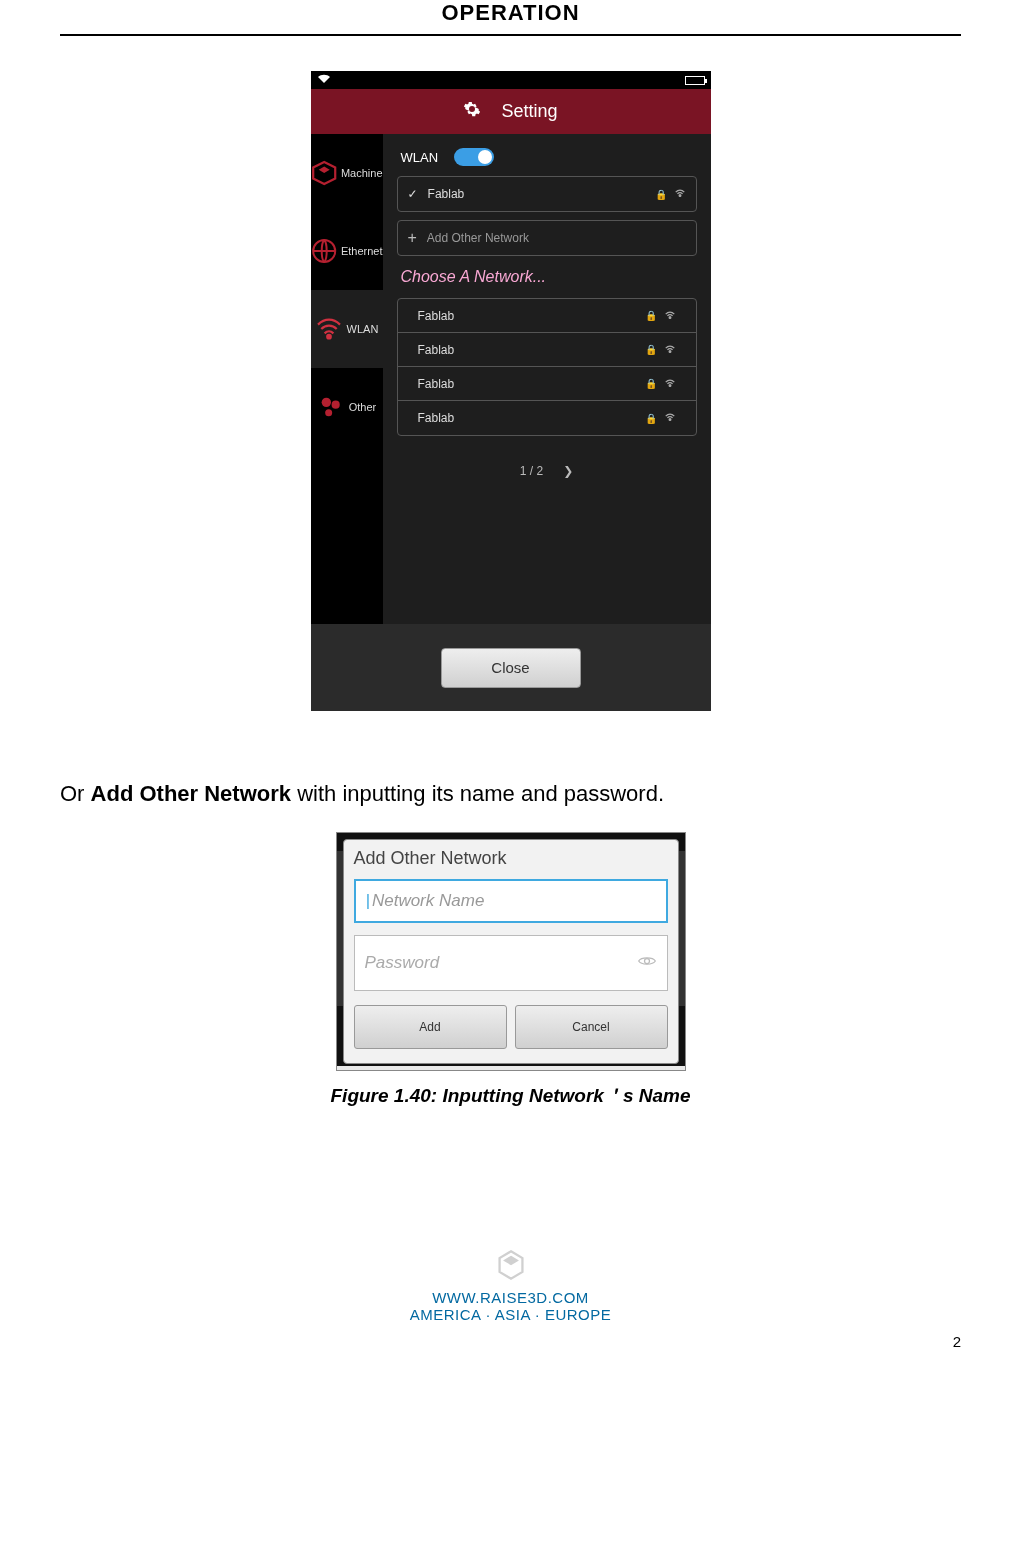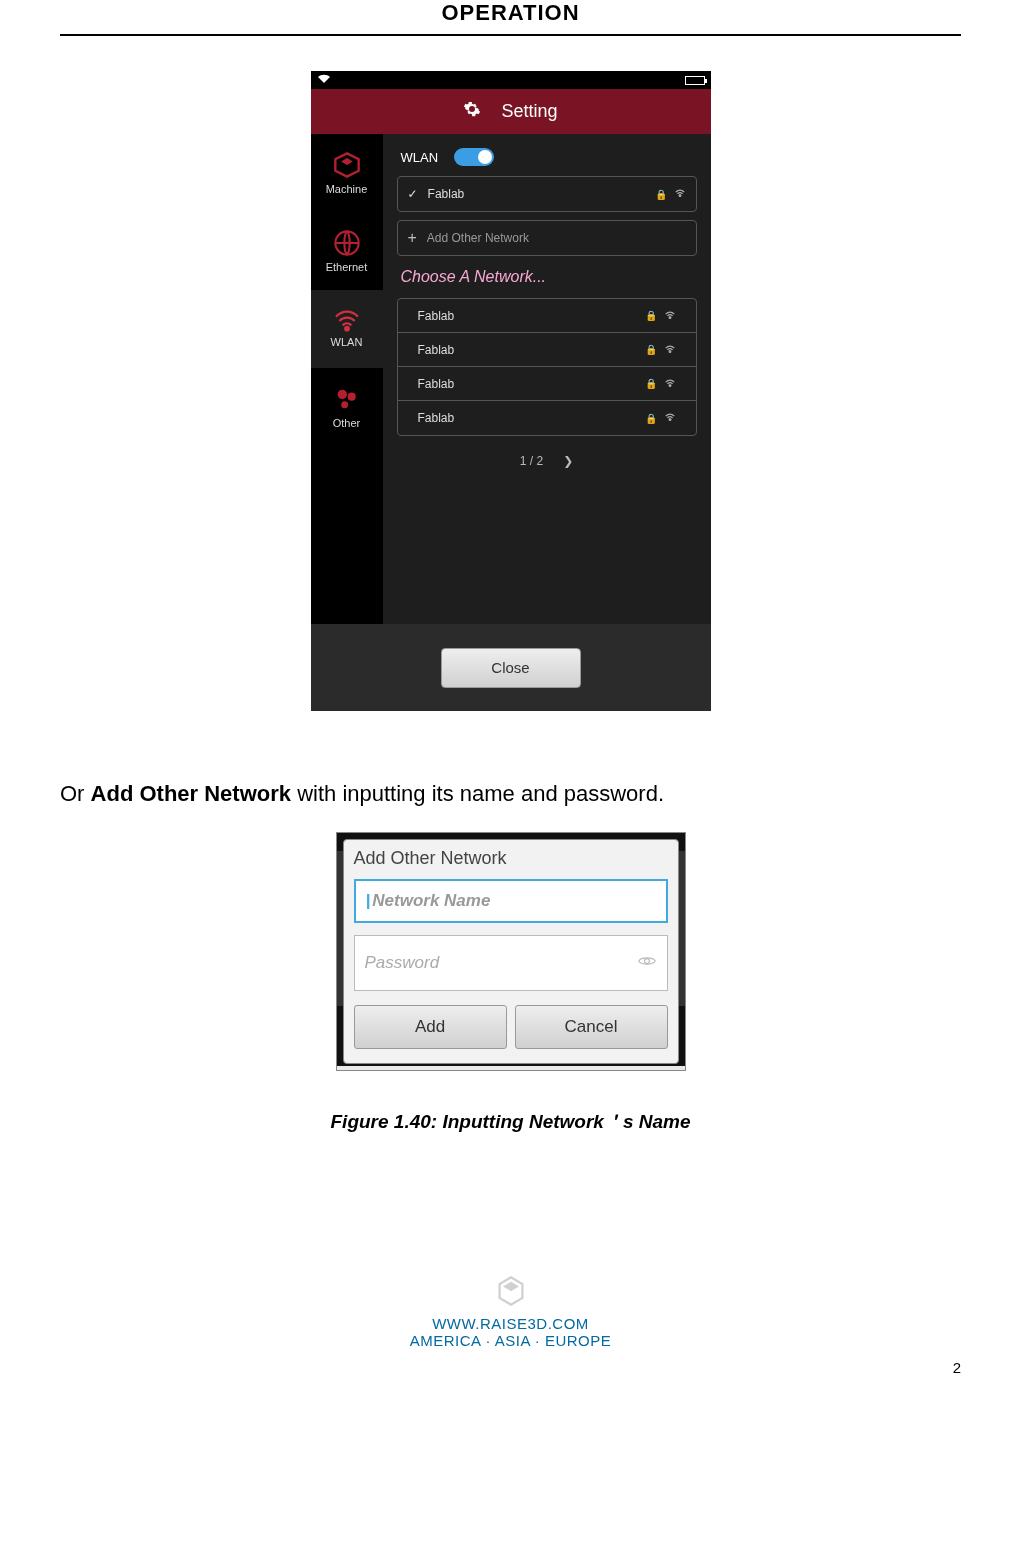--- a/index.html
+++ b/index.html
@@ -54,21 +54,21 @@
   .main-area { display:flex; height: 490px;}
   .sidebar {
     width: 72px;
     background: #000;
     display:flex;
     flex-direction:column;
   }
   .side-item {
     height: 78px;
     display:flex;
-    flex-direction:column;
+    flex-direction:row;
     align-items:center;
     justify-content:center;
     gap:4px;
     font-size:11px;
     color:#ddd;
     cursor:pointer;
   }
   .side-item.active { background:#1e1e1e;}
   .content-panel {
     flex:1;
@@ -89,21 +89,21 @@
   .plus-icon{font-size:16px;font-weight:300;color:#bbb;}
   .choose-label{font-size:16px;color:#f9a8d4;padding:4px 4px;font-style:italic;}
   .net-list{border:1px solid #555;border-radius:4px;}
   .net-row{
     height:34px;border-bottom:1px solid #555;
     display:flex;align-items:center;justify-content:space-between;
     padding:0 20px;font-size:12px;color:#ddd;
   }
   .net-row:last-child{border-bottom:none;}
   .net-icons{display:flex;gap:6px;align-items:center;color:#aaa;font-size:10px;}
-  .pager{display:flex;justify-content:center;align-items:center;gap:20px;height:34px;color:#bbb;font-size:12px;}
+  .pager{display:flex;justify-content:center;align-items:flex-end;gap:20px;height:34px;color:#bbb;font-size:12px;}
   .bottom-bar{height:87px;background:#2b2b2b;display:flex;align-items:center;justify-content:center;}
   .close-btn{
     width:140px;height:40px;background:linear-gradient(#eee,#d0d0d0);
     border:1px solid #999;border-radius:4px;color:#333;font-size:15px;
     display:flex;align-items:center;justify-content:center;
   }
   
   .body-text{
     margin: 70px 0 0 60px;
     font-size: 22px;
@@ -124,36 +124,35 @@
     position:relative;z-index:1;
     margin:6px 6px 6px 6px;
     background:#f2f2f2;border:1px solid #888;border-radius:4px;
     padding:8px 10px 14px 10px;
   }
   .dialog-title{font-size:18px;color:#444;margin-bottom:10px;}
   .dlg-input{
     width:100%;height:44px;border:2px solid #3fa9e0;margin-bottom:12px;
     padding:0 10px;font-size:17px;color:#999;background:#fff;display:flex;align-items:center;
     font-style:italic;
-    font-weight:bold;
   }
   .dlg-input.cursor::before{content:"|";color:#3fa9e0;margin-right:2px;}
   .dlg-pass{
     width:100%;height:56px;border:1px solid #bbb;background:#fff;margin-bottom:14px;
     padding:0 10px;font-size:17px;color:#aaa;display:flex;align-items:center;justify-content:space-between;
     font-style:italic;
   }
   .dlg-btn-row{display:flex;gap:8px;}
   .dlg-btn{
     flex:1;height:44px;background:linear-gradient(#eee,#d0d0d0);border:1px solid #999;border-radius:3px;
-    display:flex;align-items:center;justify-content:center;font-size:17px;color:#333;
+    display:flex;align-items:center;justify-content:center;font-size:12px;color:#333;
   }
   .figure-caption{
     text-align:center;font-weight:bold;font-style:italic;
-    font-size:19px;margin-top:38px;
+    font-size:19px;margin-top:12px;
   }
   
   .page-footer{
     text-align:center;color:#0369a1;font-size:15px;margin-top:140px;letter-spacing:0.5px;
   }
   .footer-logo{width:28px;height:32px;margin:0 auto 8px auto;}
   .page-num{text-align:right;padding:10px 60px 0 0;font-size:15px;color:#000;}
 </style>
 </head>
 <body>

